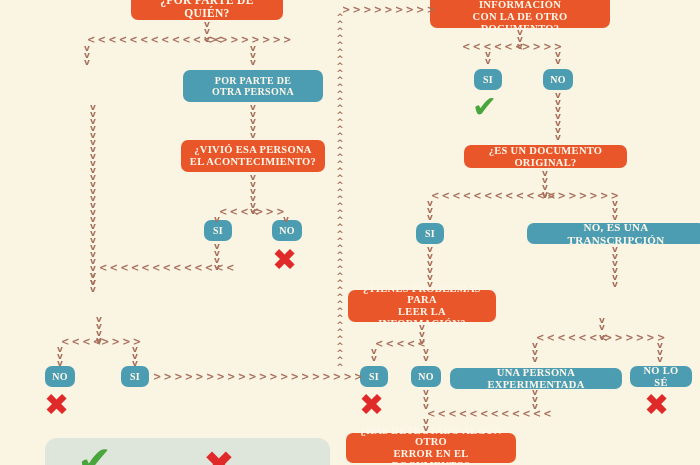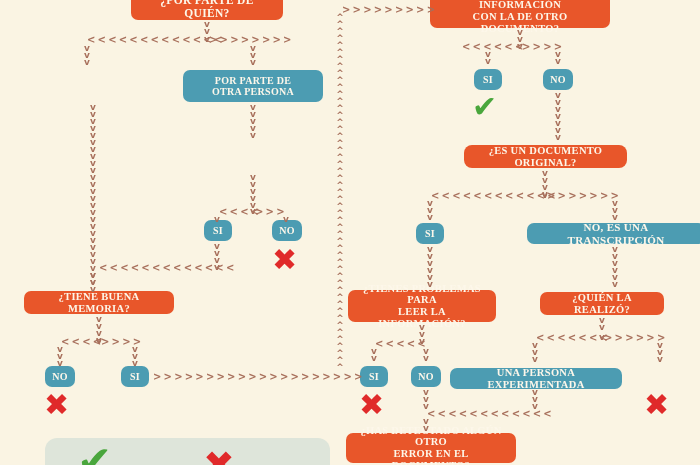--- a/index.html
+++ b/index.html
@@ -76,55 +76,56 @@
 <body>
 
 <div id="stage">
 
   <div class="node q" style="left:124px;top:-6px;width:152px;height:26px;font-size:11.5px;">¿POR PARTE DE QUIÉN?</div>
 
 
   <div class="node a" style="left:176px;top:70px;width:140px;height:32px;font-size:10px;">POR PARTE DE
 OTRA PERSONA</div>
 
+  <div class="node q" style="left:174px;top:140px;width:144px;height:32px;font-size:10.5px;">¿VIVIÓ ESA PERSONA
+EL ACONTECIMIENTO?</div>
 
   <div class="node a" style="left:197px;top:220px;width:28px;height:21px;font-size:10px;">SI</div>
 
   <div class="node a" style="left:265px;top:220px;width:30px;height:21px;font-size:10px;">NO</div>
 
-  <div class="node q" style="left:17px;top:291px;width:150px;height:23px;font-size:10.5px;">¿TIENE BUENA MEMORIA?</div>
 
   <div class="node a" style="left:38px;top:366px;width:30px;height:21px;font-size:10px;">NO</div>
 
   <div class="node a" style="left:114px;top:366px;width:28px;height:21px;font-size:10px;">SI</div>
 
   <div class="node q" style="left:423px;top:-6px;width:180px;height:34px;font-size:10.5px;">¿COINCIDE LA INFORMACIÓN
 CON LA DE OTRO DOCUMENTO?</div>
 
   <div class="node a" style="left:467px;top:69px;width:28px;height:21px;font-size:10px;">SI</div>
 
   <div class="node a" style="left:536px;top:69px;width:30px;height:21px;font-size:10px;">NO</div>
 
-  <div class="node q" style="left:457px;top:145px;width:163px;height:23px;font-size:10.5px;border-radius:8px;">¿ES UN DOCUMENTO ORIGINAL?</div>
+  <div class="node q" style="left:457px;top:145px;width:163px;height:23px;font-size:10.5px;">¿ES UN DOCUMENTO ORIGINAL?</div>
 
   <div class="node a" style="left:409px;top:223px;width:28px;height:21px;font-size:10px;">SI</div>
 
   <div class="node a" style="left:520px;top:223px;width:178px;height:21px;font-size:11px;">NO, ES UNA TRANSCRIPCIÓN</div>
 
   <div class="node q" style="left:341px;top:290px;width:148px;height:32px;font-size:10.5px;">¿TIENES PROBLEMAS PARA
 LEER LA INFORMACIÓN?</div>
 
-  <div class="node q" style="left:533px;top:292px;width:124px;height:23px;font-size:10.5px;">¿QUIÉN LA REALIZÓ?</div>
 
   <div class="node a" style="left:353px;top:366px;width:28px;height:21px;font-size:10px;">SI</div>
 
   <div class="node a" style="left:404px;top:366px;width:30px;height:21px;font-size:10px;">NO</div>
 
   <div class="node a" style="left:443px;top:368px;width:172px;height:21px;font-size:10.5px;">UNA PERSONA EXPERIMENTADA</div>
 
+  <div class="node a" style="left:623px;top:366px;width:62px;height:21px;font-size:10.5px;">NO LO SÉ</div>
 
   <div class="node q" style="left:339px;top:433px;width:170px;height:30px;font-size:10.5px;">¿HAS DETECTADO ALGÚN OTRO
 ERROR EN EL DOCUMENTO?</div>
 
   <div class="panel" style="left:38px;top:438px;width:285px;height:40px;"></div>
   <div class="mark check" style="left:70px;top:441px;font-size:42px;">✔</div>
   <div class="mark cross" style="left:196px;top:446px;font-size:38px;">✖</div>
 
   <div class="mark cross" style="left:265px;top:245px;font-size:30px;">✖</div>
   <div class="mark cross" style="left:37px;top:390px;font-size:30px;">✖</div>

